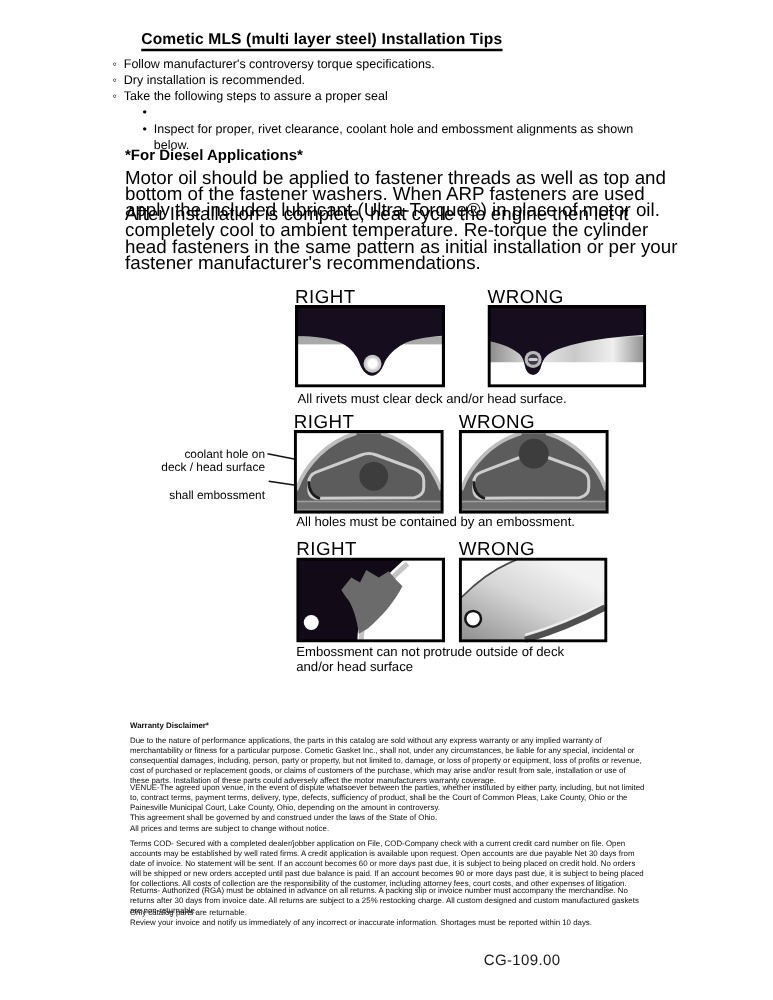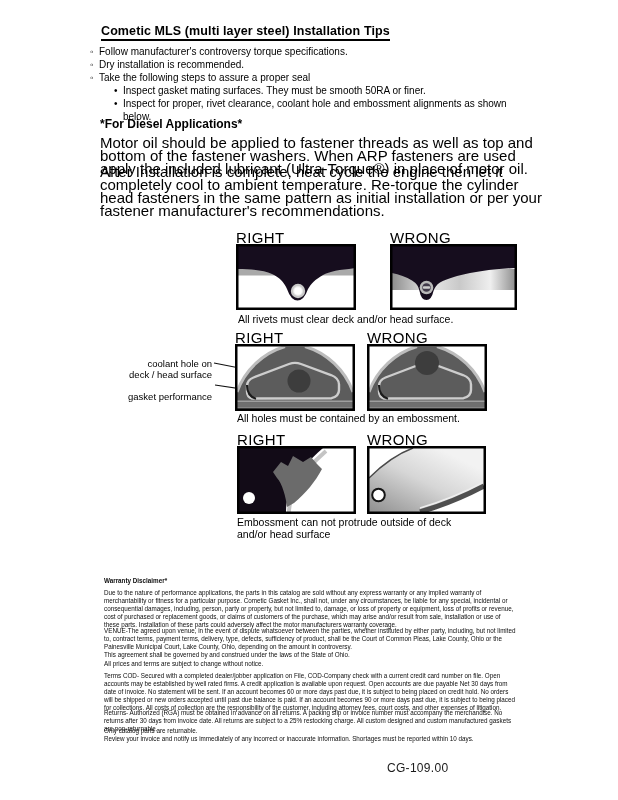--- a/index.html
+++ b/index.html
@@ -2,21 +2,21 @@
 <html><head>
 <meta charset="utf-8">
 <style>
   html,body{margin:0;padding:0;background:#ffffff;}
   .page{
     position:relative;width:618px;height:800px;background:#ffffff;overflow:hidden;
     font-family:"Liberation Sans", sans-serif;color:#000;
   }
   .abs{position:absolute;}
   .title{
-    left:101px;top:24px;font-size:12.5px;font-weight:bold;
+    left:113px;top:24px;font-size:12.5px;font-weight:bold;
     border-bottom:2px solid #000;padding-bottom:1px;letter-spacing:0.1px;
   }
   .tips{left:90px;top:45px;width:432px;font-size:10px;line-height:13px;}
   .tip-row{display:flex;}
   .tip-row .mk{width:9px;flex:0 0 9px;text-align:left;}
   .tip-row.sub{margin-left:24px;}
   .tip-row.sub .mk{width:9px;}
   .h2{left:100px;top:117px;font-size:12px;font-weight:bold;}
   .para{font-size:15px;line-height:13px;}
   .p1{left:100px;top:136px;width:450px;}
@@ -46,21 +46,20 @@
     <div class="tip-row">
       <span class="mk">◦</span>
       <span>Dry installation is recommended.</span>
     </div>
     <div class="tip-row">
       <span class="mk">◦</span>
       <span>Take the following steps to assure a proper seal</span>
     </div>
     <div class="tip-row sub">
       <span class="mk">•</span>
-      <span>Inspect gasket mating surfaces.  They must be smooth 50RA or finer.</span>
     </div>
     <div class="tip-row sub">
       <span class="mk">•</span>
       <span>Inspect for proper, rivet clearance, coolant hole and embossment alignments as shown below.</span>
     </div>
   </div>
 
   <div class="abs h2">*For Diesel Applications*</div>
   <div class="abs para p1">Motor oil should be applied to fastener threads as well as top and bottom of the fastener washers. When ARP fasteners are used apply the included lubricant (Ultra-Torque®) in place of motor oil.</div>
   <div class="abs para p2">After Installation is complete, heat cycle the engine then let it completely cool to ambient temperature. Re-torque the cylinder head fasteners in the same pattern as initial installation or per your fastener manufacturer's recommendations.</div>
@@ -103,21 +102,21 @@
     </svg>
   </div>
 
   <div class="abs caption" style="left:238px;top:314px;">All rivets must clear deck and/or head surface.</div>
 
   <div class="abs dlabel" style="left:235px;top:329px;width:121px;">RIGHT</div>
   <div class="abs dlabel" style="left:367px;top:329px;width:119px;">WRONG</div>
 
   <div class="abs sidelabel" style="left:110px;top:346px;width:102px;">coolant hole on
 deck / head surface</div>
-  <div class="abs sidelabel" style="left:100px;top:379px;width:112px;">gasket performance</div>
+  <div class="abs sidelabel" style="left:100px;top:379px;width:112px;">shall embossment</div>
 
   <div class="panel" style="left:110px;top:344px;">
     <svg viewBox="0 0 200 60" width="200" height="60">
       <line x1="104" y1="19" x2="190" y2="36" stroke="#111" stroke-width="1.1"></line>
       <line x1="105" y1="41" x2="152" y2="48" stroke="#111" stroke-width="1.1"></line>
     </svg>
   </div>
 
   <div class="panel" style="left:235px;top:344px;">
     <svg viewBox="0 0 120 67" width="120" height="67">

